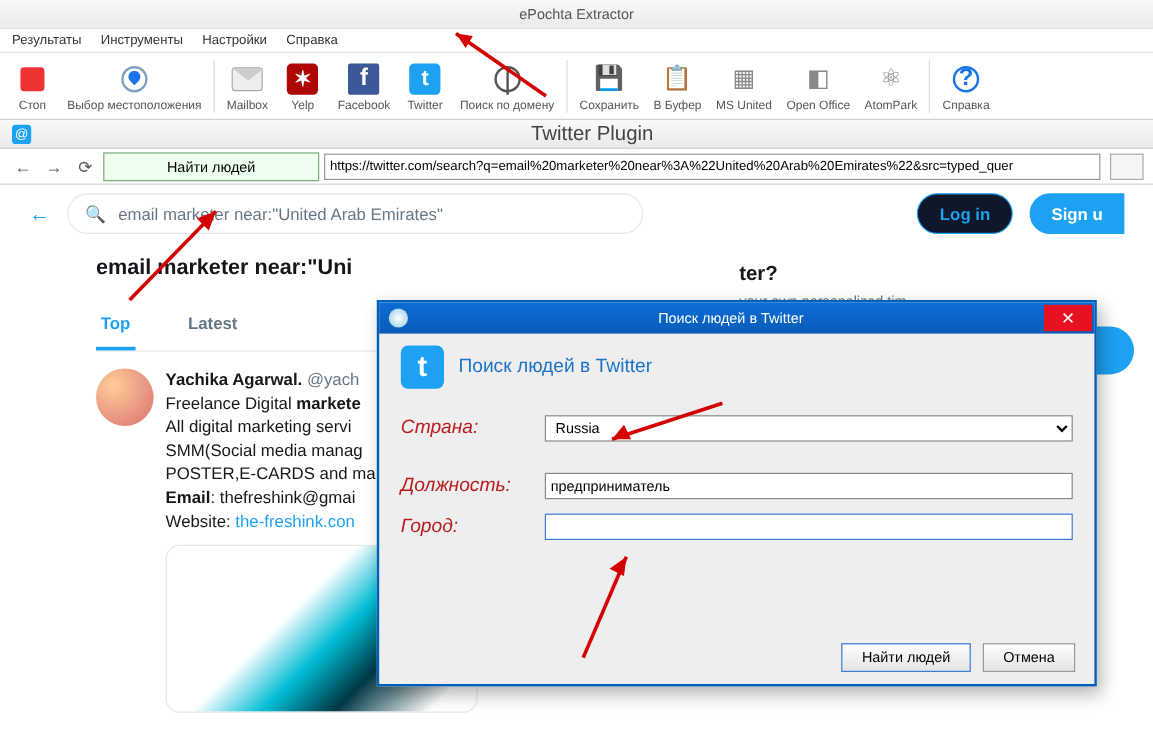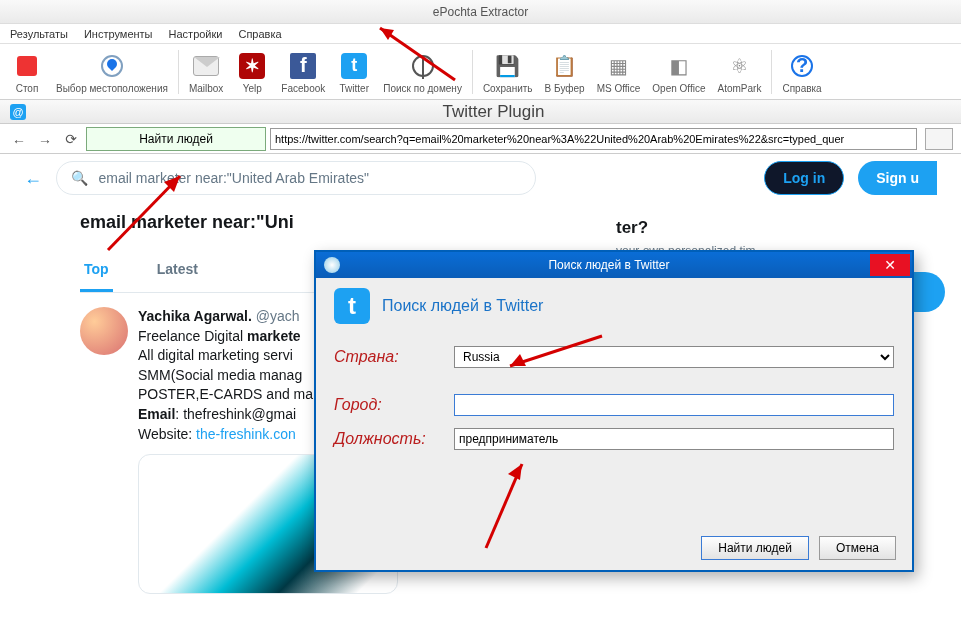--- a/index.html
+++ b/index.html
@@ -151,21 +151,21 @@
   <div class="tool-item">
       <div class="ic ic-save">💾</div>
       <div class="lbl">Сохранить</div>
     </div>
   <div class="tool-item">
       <div class="ic ic-save">📋</div>
       <div class="lbl">В Буфер</div>
     </div>
   <div class="tool-item">
       <div class="ic ic-save">▦</div>
-      <div class="lbl">MS Office</div>
+      <div class="lbl">MS United</div>
     </div>
   <div class="tool-item">
       <div class="ic ic-save">◧</div>
       <div class="lbl">Open Office</div>
     </div>
   <div class="tool-item">
       <div class="ic ic-save">⚛</div>
       <div class="lbl">AtomPark</div>
     </div>
   <div class="tool-sep"></div>
@@ -242,26 +242,26 @@
   <div class="modal-body">
     <div class="modal-hdr">
       <div class="big-tw">t</div>
       <div class="htext">Поиск людей в Twitter</div>
     </div>
     <div class="form-row">
       <div class="form-label">Страна:</div>
       <select class="form-select"><option>Russia</option></select>
     </div>
     <div class="form-row tight">
+      <div class="form-label">Должность:</div>
+      <input class="form-input" value="предприниматель" style="">
+    </div>
+    <div class="form-row tight">
       <div class="form-label">Город:</div>
       <input class="form-input hl" value="" style="">
-    </div>
-    <div class="form-row tight">
-      <div class="form-label">Должность:</div>
-      <input class="form-input" value="предприниматель" style="">
     </div>
   </div>
   <div class="modal-footer">
     <button class="m-btn primary">Найти людей</button>
     <button class="m-btn">Отмена</button>
   </div>
 </div>
 
 <div class="arrow" style="left:370px; top:20px;">
   <svg width="90" height="70">

